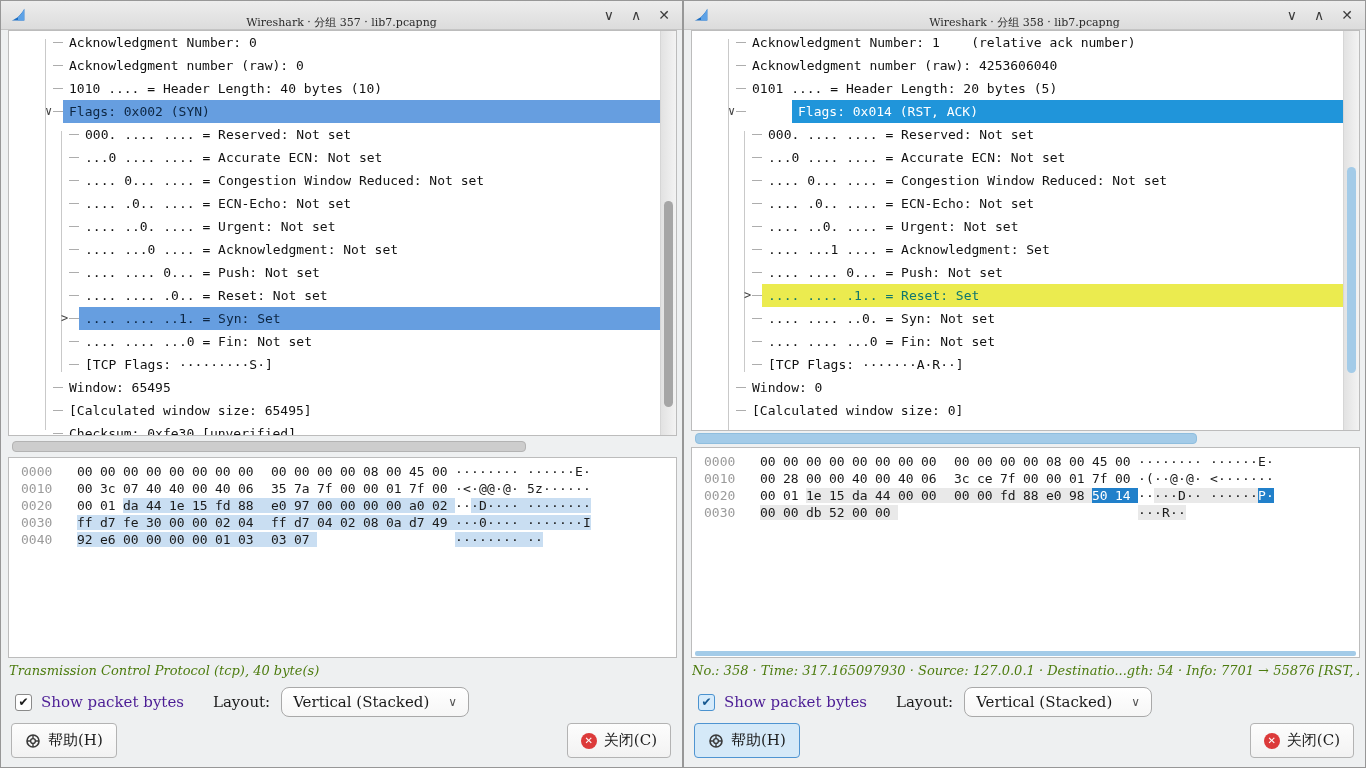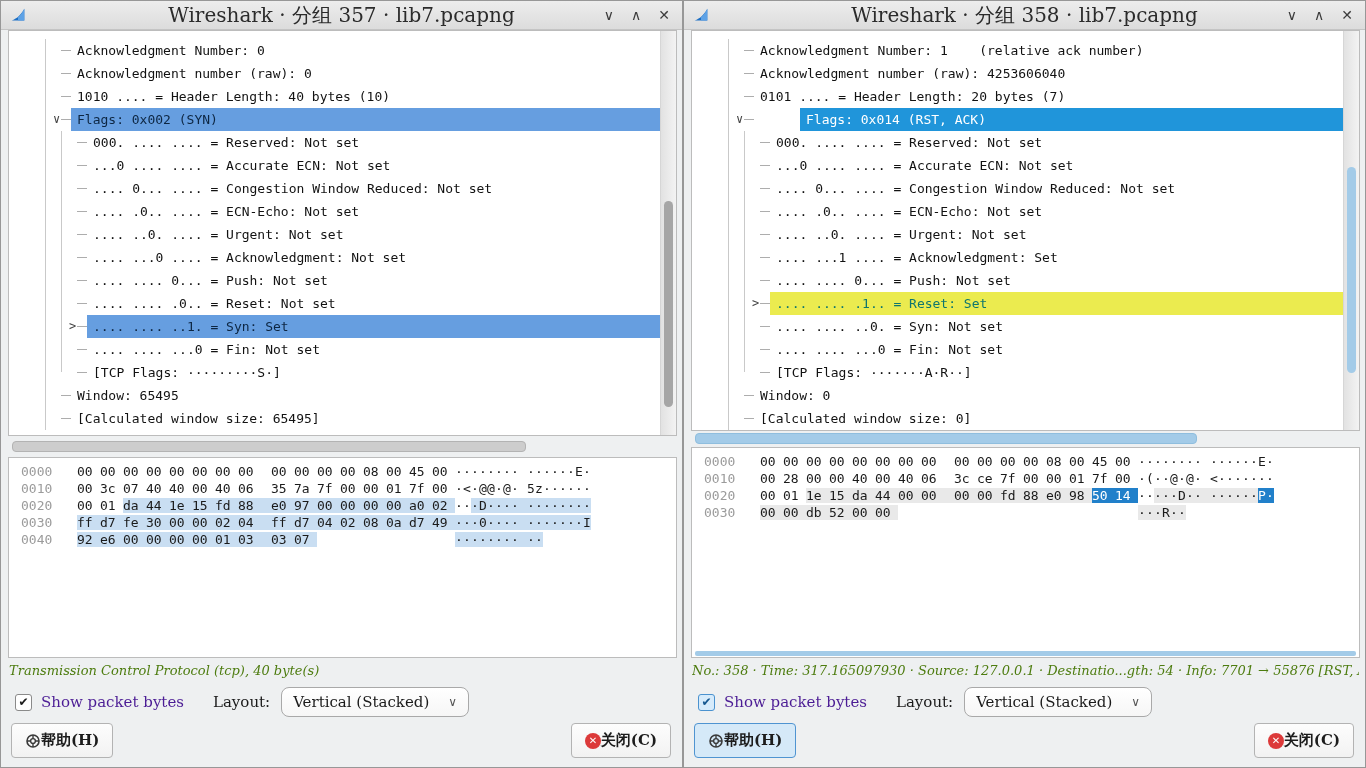--- a/index.html
+++ b/index.html
@@ -6,30 +6,30 @@
     font-family:"DejaVu Serif","Liberation Serif",serif;}
   .win{position:absolute;top:0;width:683px;height:768px;box-sizing:border-box;
     border:1px solid #979797;background:#eef0f1;}
   .win[data-win="0"]{left:0;}
   .win[data-win="1"]{left:683px;}
 
   
   .titlebar{position:absolute;left:0;right:0;top:0;height:28px;
     background:linear-gradient(#ededed,#dcdcdc);border-bottom:1px solid #c4c4c4;}
   .appicon{position:absolute;left:8px;top:5px;width:18px;height:18px;}
-  .wtitle{position:absolute;left:0;right:0;top:0;line-height:28px;text-align:center;
-    font-size:20px;color:#2b2b2b;}
+  .wtitle{position:absolute;left:0;right:0;top:8px;line-height:28px;text-align:center;
+    font-size:11px;color:#2b2b2b;}
   .wbtns{position:absolute;right:12px;top:0;height:28px;display:flex;align-items:center;gap:17px;}
   .wbtn{font-size:14px;color:#3c3c3c;font-family:"DejaVu Sans","Liberation Sans",sans-serif;cursor:default;}
 
   
   .treepane{position:absolute;left:7px;width:669px;top:29px;height:406px;box-sizing:border-box;
     background:#fff;border:1px solid var(--pane_border,#bcbcbc);overflow:hidden;}
   .win.active .treepane{height:401px;}
-  .rows{position:absolute;left:16px;right:15px;top:0;padding-top:8px;}
+  .rows{position:absolute;left:8px;right:15px;top:0;}
   .trow{position:relative;height:23px;font:13px "DejaVu Sans Mono","Liberation Mono",monospace;color:#121212;}
   .trow::before{content:"";position:absolute;top:11px;height:1px;background:#adadad;}
   .trow.d1::before{left:36px;width:10px;}
   .trow.d2::before{left:52px;width:10px;}
   .band{position:absolute;top:0;bottom:0;right:0;line-height:23px;padding-left:6px;white-space:pre;}
   .d1 .band{left:46px;}
   .d2 .band{left:62px;}
   .exp{position:absolute;top:0;line-height:23px;font-size:12px;color:#444;z-index:2;}
   .d1 .exp{left:28px;}
   .d2 .exp{left:44px;}
@@ -80,21 +80,21 @@
   .laylabel{margin-left:29px;font-size:15px;color:#1a1a1a;}
   .combo{position:relative;margin-left:11px;width:188px;height:30px;box-sizing:border-box;
     border:1px solid #a9a9a9;border-radius:8px;background:linear-gradient(#fff,#f6f6f6);}
   .combotext{position:absolute;left:11px;top:0;line-height:28px;font-size:15px;color:#1a1a1a;}
   .comboarrow{position:absolute;right:11px;top:0;line-height:28px;font-size:12px;color:#555;
     font-family:"DejaVu Sans","Liberation Sans",sans-serif;}
   .btnrow{position:absolute;left:10px;right:11px;top:722px;display:flex;justify-content:space-between;}
   .btn{height:35px;box-sizing:border-box;border:1px solid #b3b3b3;border-radius:4px;
     background:linear-gradient(#fdfdfd,#f2f2f2);font-size:15px;color:#1c1c1c;
     font-family:"DejaVu Serif","Liberation Serif",serif;
-    display:inline-flex;align-items:center;gap:0;padding:0 13px;font-weight:bold;}
+    display:inline-flex;align-items:center;gap:7px;padding:0 13px;}
   .win.active .btn.help{background:var(--help_focus_bg,#d5e9f8);border-color:var(--help_focus_border,#4f94d1);}
   .closeicon{width:16px;height:16px;border-radius:50%;background:var(--close_icon_red,#dc3a3a);color:#fff;
     font-size:10px;line-height:16px;text-align:center;
     font-family:"DejaVu Sans","Liberation Sans",sans-serif;}
   .helpicon{width:16px;height:16px;display:inline-block;}
 </style>
 </head>
 <body>
 
 <div class="win" data-win="0">
@@ -237,21 +237,21 @@
     <div class="guide g1"></div>
     <div class="guide g2"></div>
     <div class="rows">
         <div class="trow d1">
           <span class="band">Acknowledgment Number: 1    (relative ack number)</span>
         </div>
         <div class="trow d1">
           <span class="band">Acknowledgment number (raw): 4253606040</span>
         </div>
         <div class="trow d1">
-          <span class="band">0101 .... = Header Length: 20 bytes (7)</span>
+          <span class="band">0101 .... = Header Length: 20 bytes (5)</span>
         </div>
         <div class="trow d1 sel">
           <span class="exp">∨</span>
           <span class="band">Flags: 0x014 (RST, ACK)</span>
         </div>
         <div class="trow d2">
           <span class="band">000. .... .... = Reserved: Not set</span>
         </div>
         <div class="trow d2">
           <span class="band">...0 .... .... = Accurate ECN: Not set</span>

